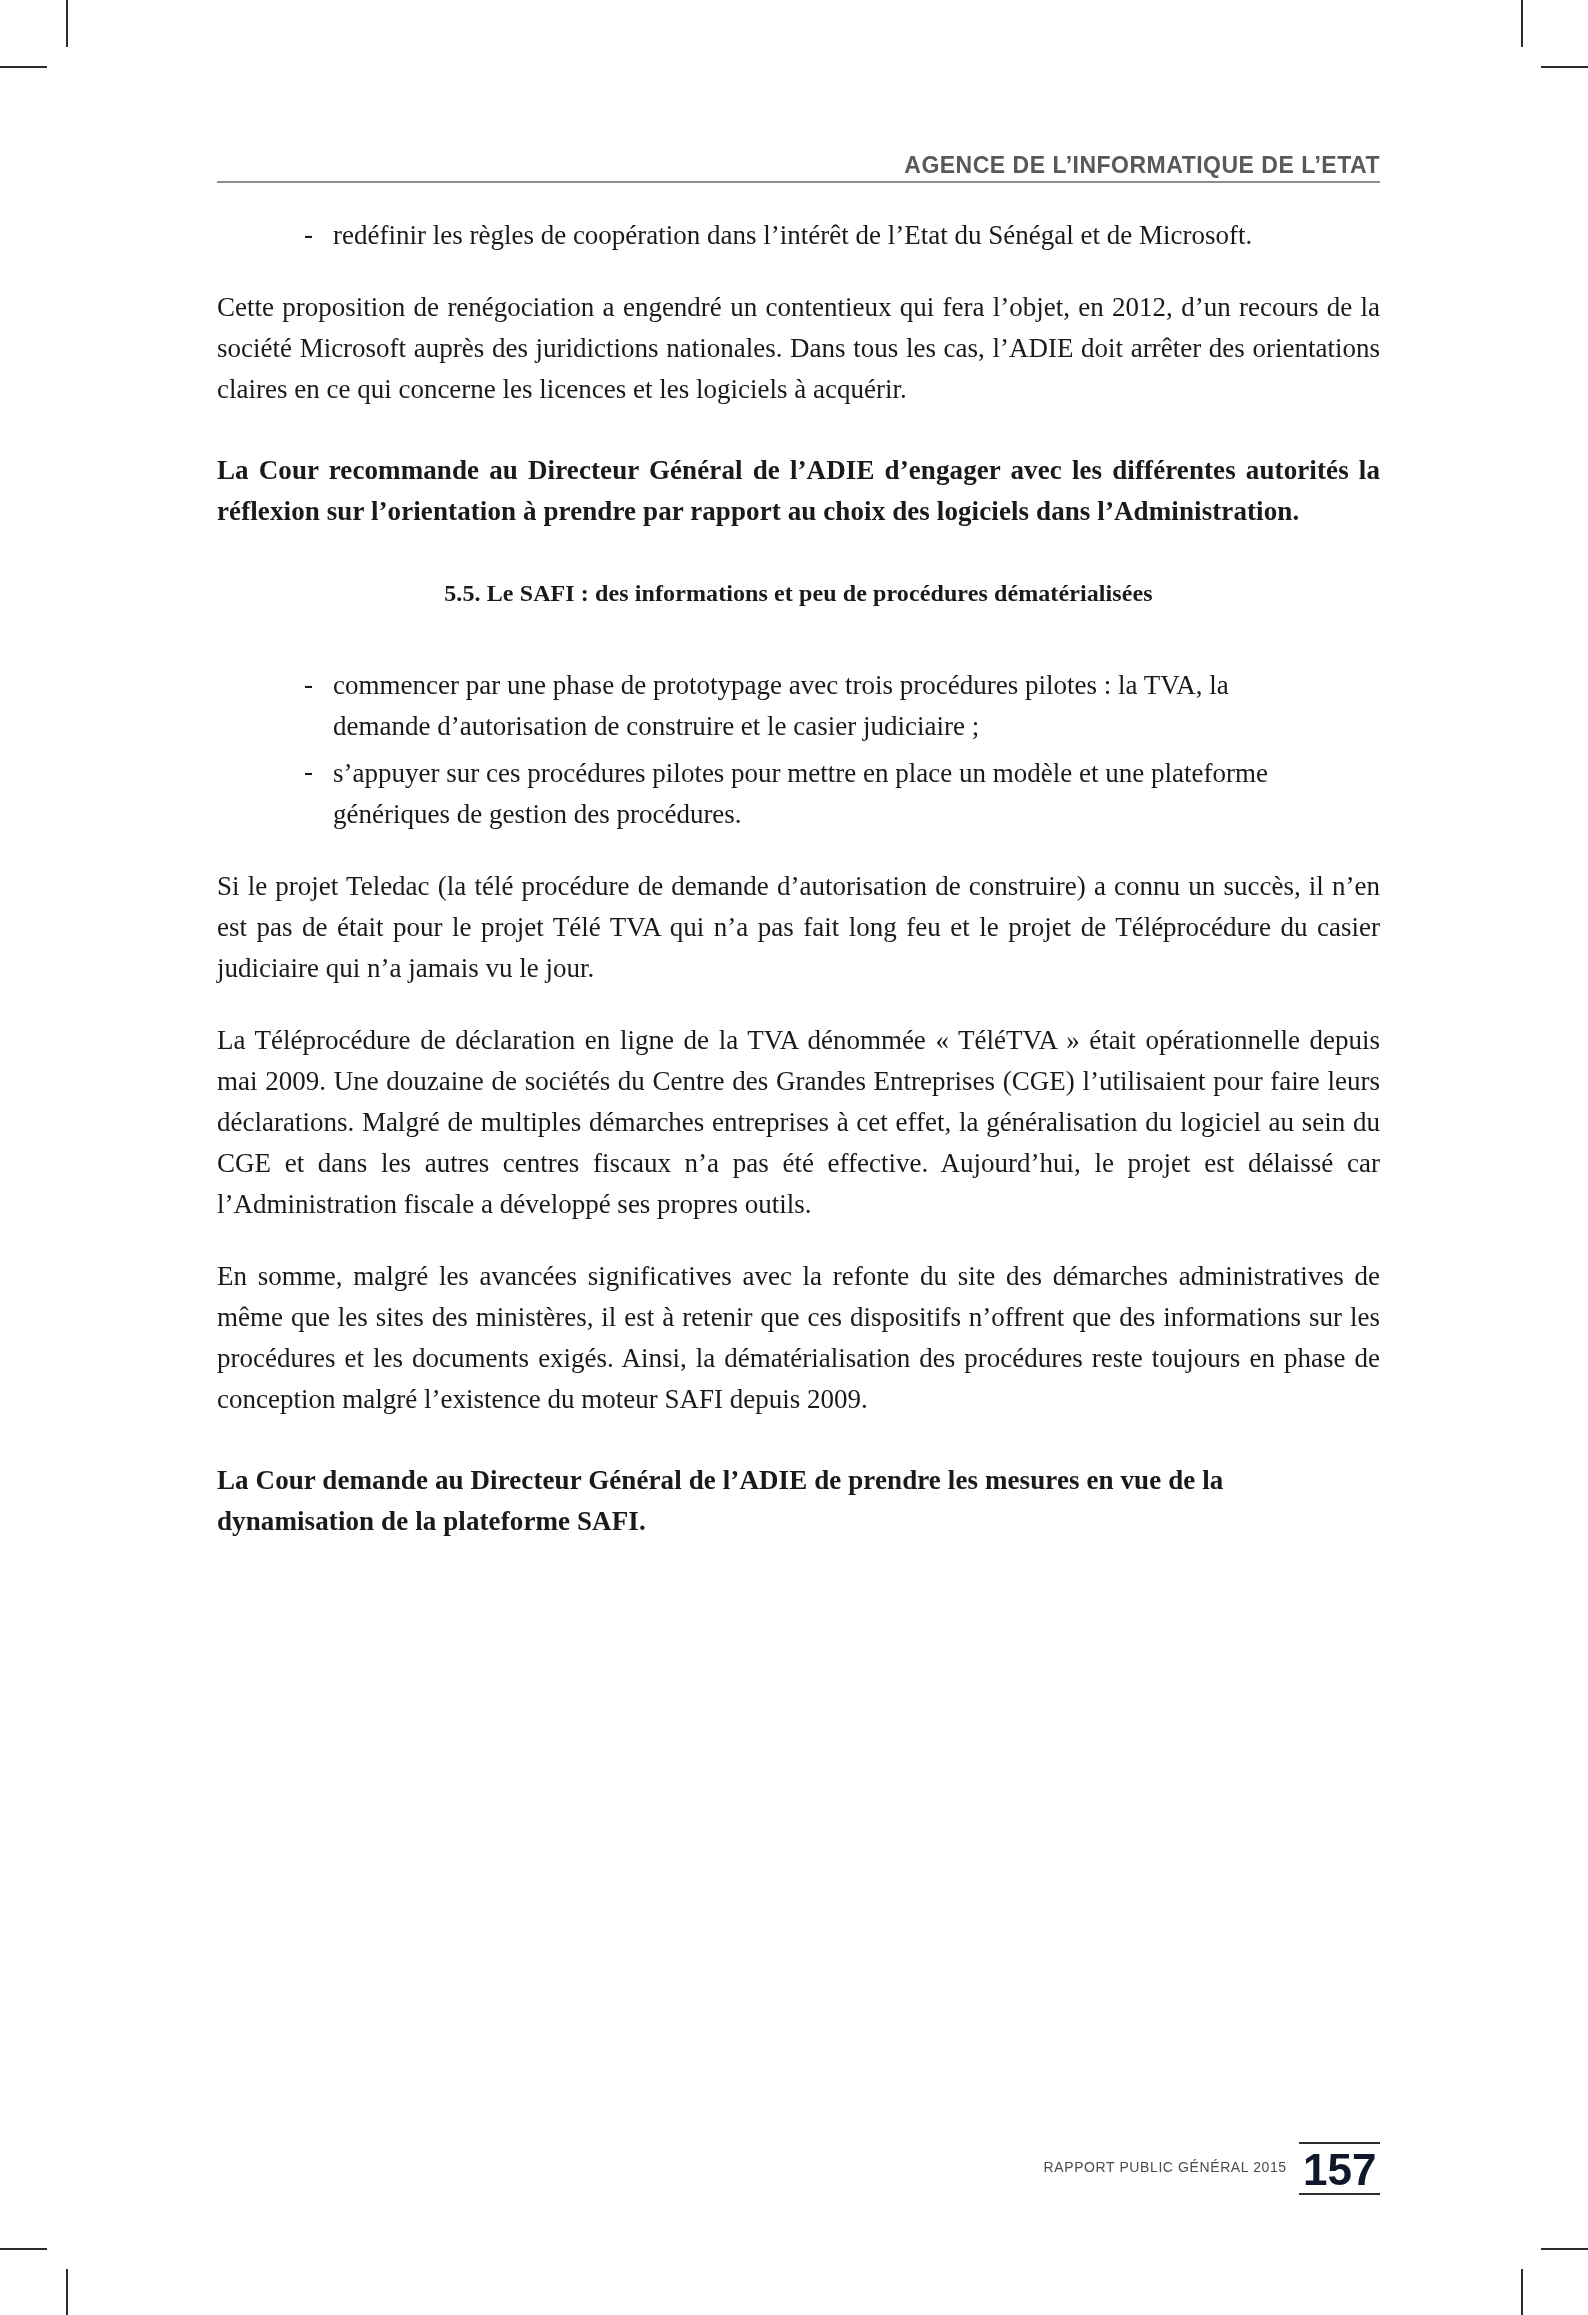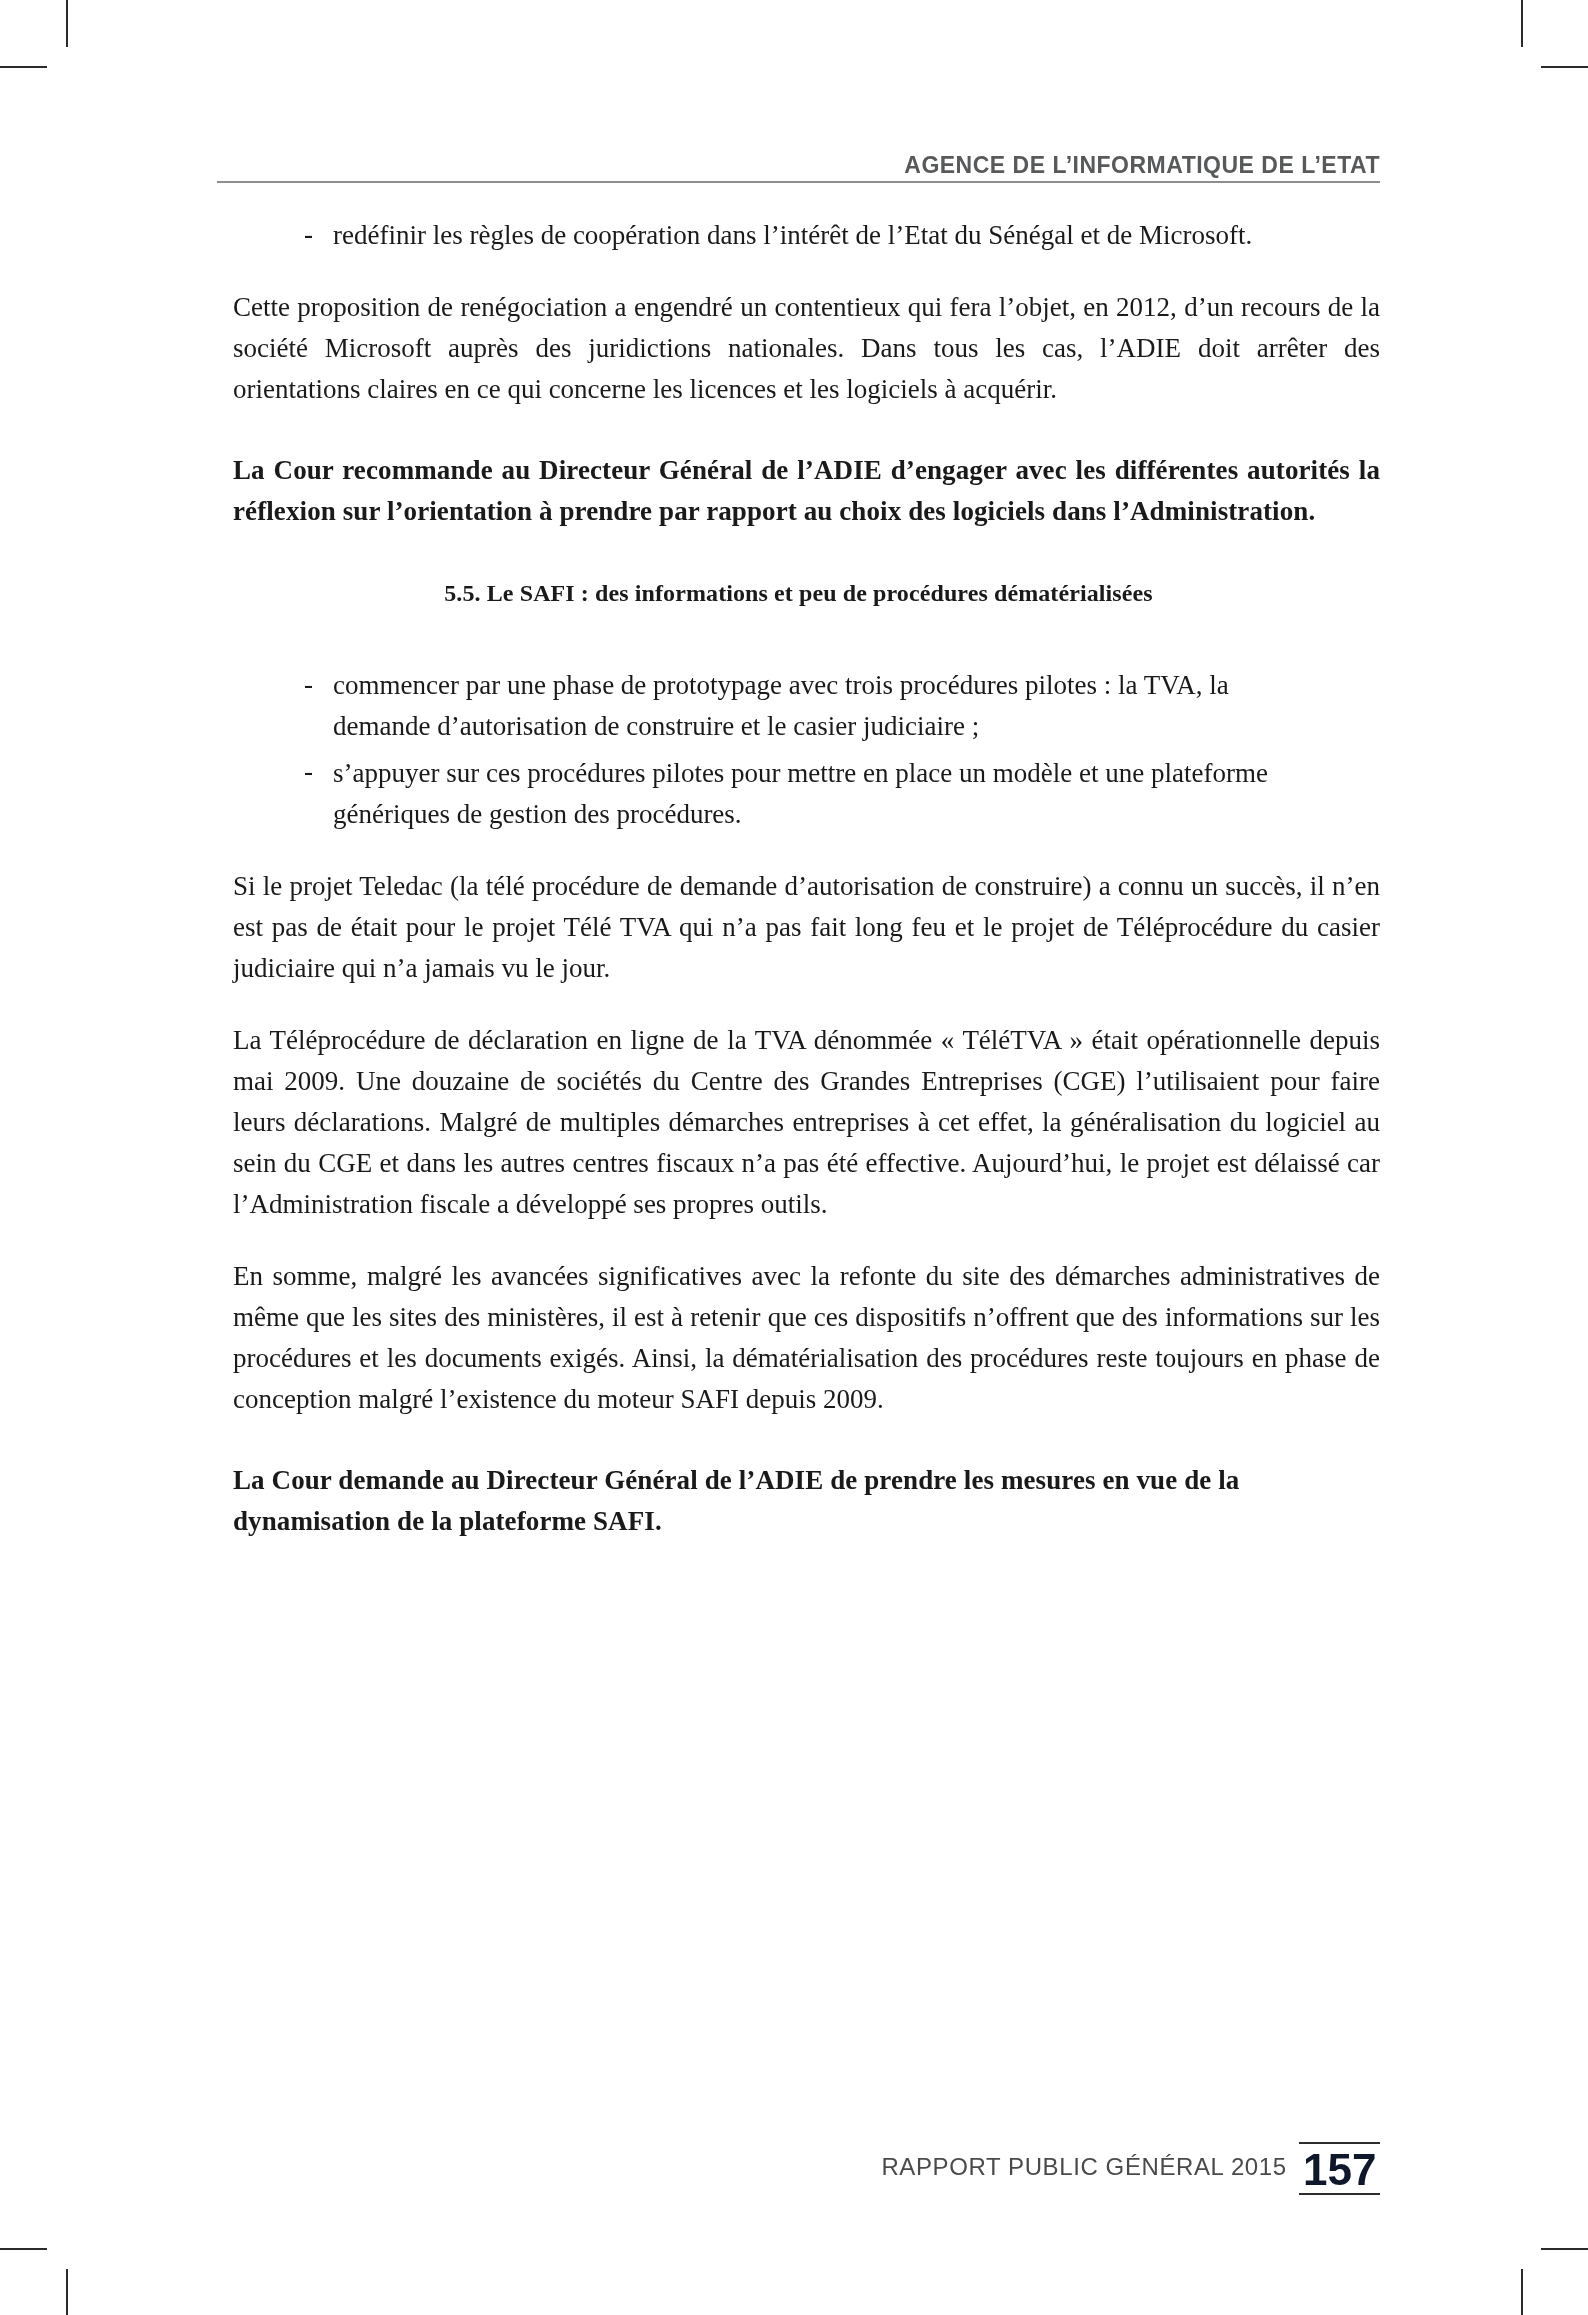--- a/index.html
+++ b/index.html
@@ -58,21 +58,21 @@
 
   
   .body {
     position: absolute;
     left: 217px;
     top: 210px;
     width: 1163px;
   }
 
   p.para {
-    margin: 0 0 0 16px;
+    margin: 0 0 0 0;
     font-size: 27px;
     line-height: 41px;
     text-align: justify;
     text-justify: inter-word;
     color: #1a1a1a;
   }
   p.para.left { text-align: left; }
 
   p.para.bold {
     font-weight: bold;
@@ -123,21 +123,21 @@
     position: absolute;
     left: 217px;
     top: 2142px;
     width: 1163px;
     display: flex;
     justify-content: flex-end;
     align-items: center;
   }
   .footer-label {
     font-family: "Liberation Sans", sans-serif;
-    font-size: 24px;
+    font-size: 14px;
     letter-spacing: 0.6px;
     color: #4a4a4c;
     padding-right: 12.7px;
     padding-bottom: 3.6px;
   }
   .folio {
     font-family: "Liberation Sans", sans-serif;
     font-weight: bold;
     font-size: 44px;
     line-height: 47px;

